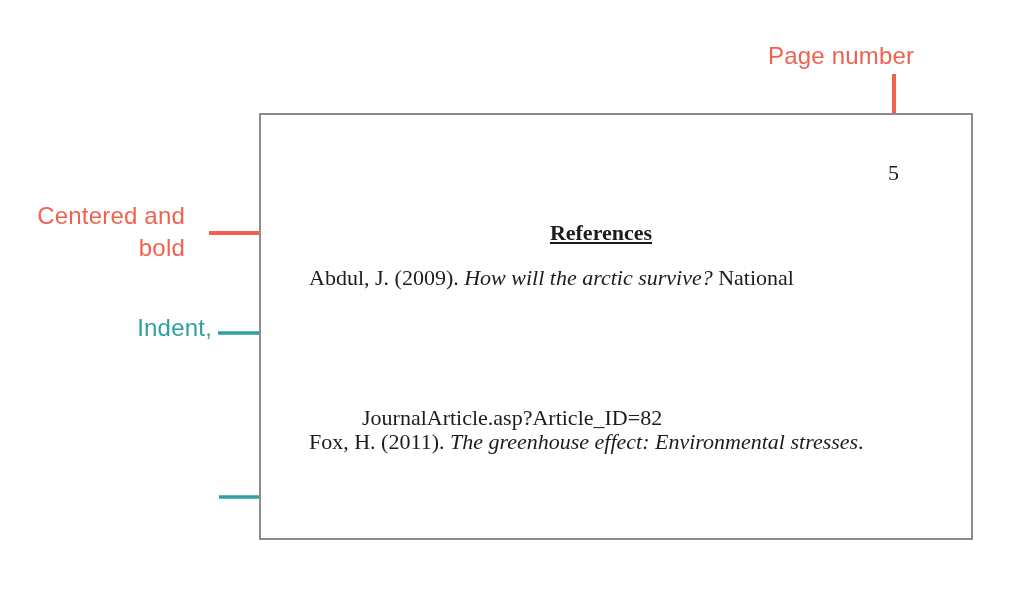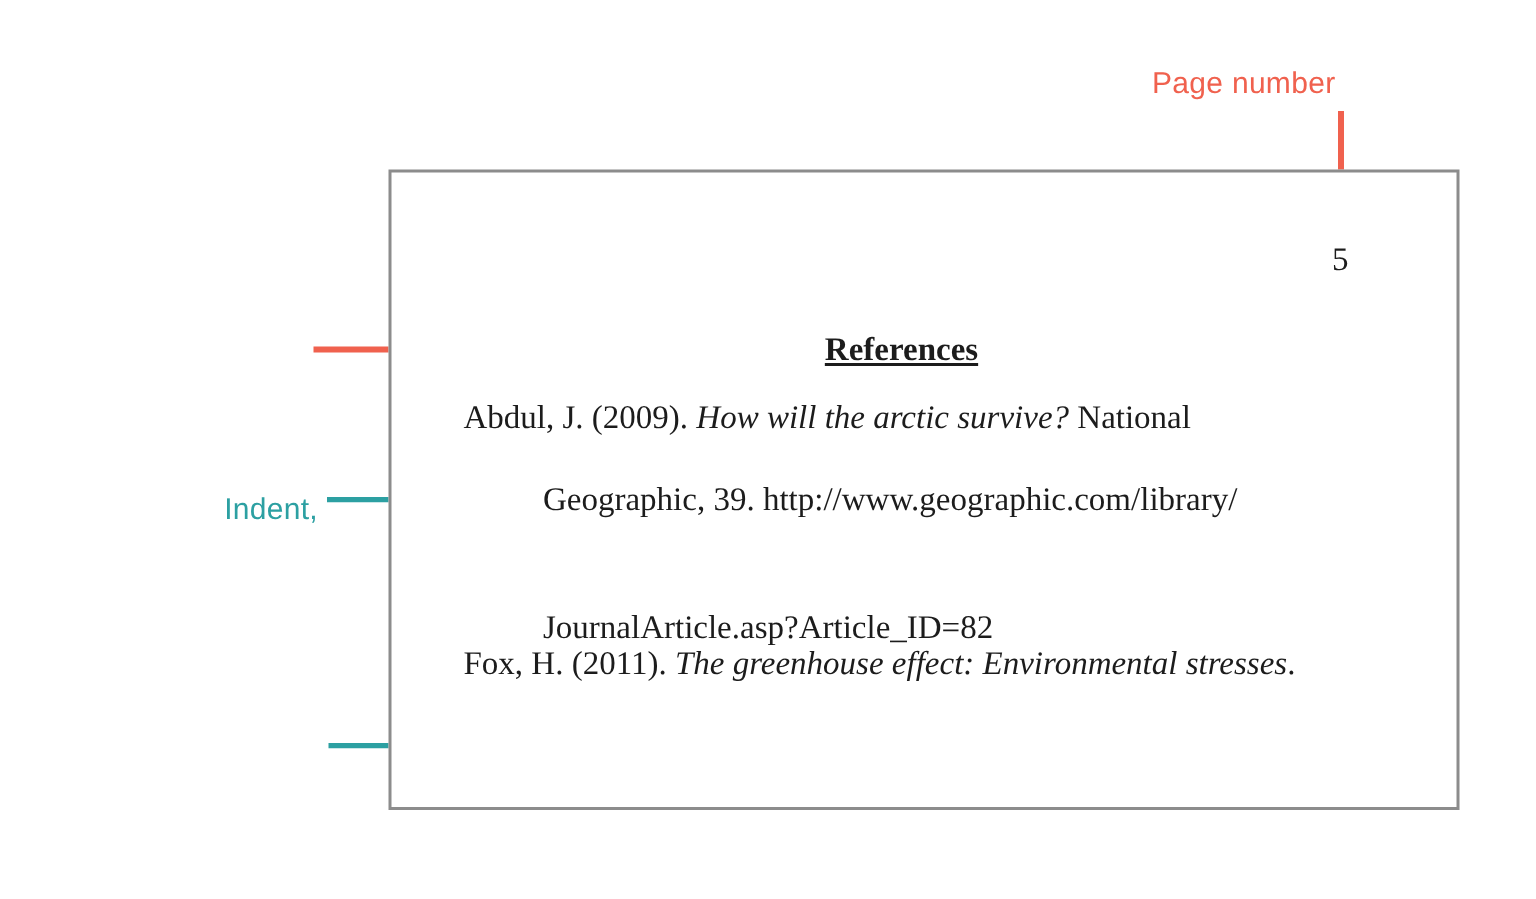--- a/index.html
+++ b/index.html
@@ -7,30 +7,30 @@
     position: relative;
     width: 1024px;
     height: 599px;
     background: #ffffff;
     overflow: hidden;
     font-family: "Liberation Sans", sans-serif;
   }
   
   .label {
     position: absolute;
-    font-size: 20px;
+    font-size: 24px;
     font-weight: 500;
     line-height: 32px;
     letter-spacing: 0.2px;
   }
   .red-label  { color: var(--red); }
   .teal-label { color: var(--teal); }
   .page-number-label  { left: 768px; top: 40px; }
   .centered-bold-label { left: 25px;  top: 200px; width: 160px; text-align: right; }
-  .indent-label        { left: 20px;  top: 312px; width: 192px; text-align: right; margin-top: 12px; }
+  .indent-label        { left: 20px;  top: 312px; width: 192px; text-align: right; }
 
   
   .arrows {
     position: absolute;
     left: 0; top: 0;
     width: 1024px; height: 599px;
     pointer-events: none;
   }
 
   
@@ -82,34 +82,37 @@
       <polygon points="342,327.5 342,338.5 354,333" style="fill:var(--teal)"></polygon>
     </g>
     <g>
       <line x1="219" y1="497" x2="347" y2="497" style="stroke:var(--teal);stroke-width:3.5"></line>
       <polygon points="346,491.5 346,502.5 358,497" style="fill:var(--teal)"></polygon>
     </g>
   </svg>
 
   <div class="label red-label page-number-label">Page number</div>
 
+  <div class="label red-label centered-bold-label">
+    <div>Centered and</div>
+    <div>bold</div>
+  </div>
 
   <div class="label teal-label indent-label">
     <div>Indent,</div>
   </div>
 
   <div class="page-box">
 
     <div class="page-number">5</div>
 
     <div class="ref-heading">References</div>
 
     <div class="ref-line l1"><span>Abdul, J. (2009). </span><em>How will the arctic survive?</em><span> National</span></div>
 
-    <div class="ref-line l2">Geographic, 39. http://www.geographic.com/library/</div>
 
     <div class="ref-line l3">JournalArticle.asp?Article_ID=82</div>
 
     <div class="ref-line l4"><span>Fox, H. (2011). </span><em>The greenhouse effect: Environmental stresses</em><span>.</span></div>
 
 
   </div>
 </div>
 
 </body></html>

